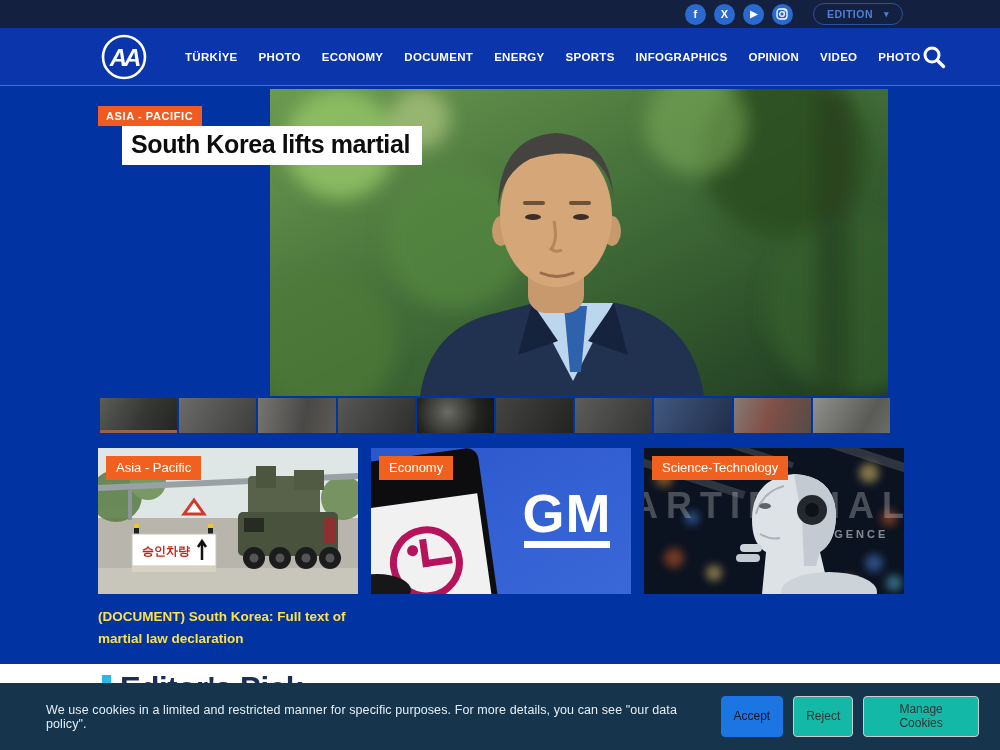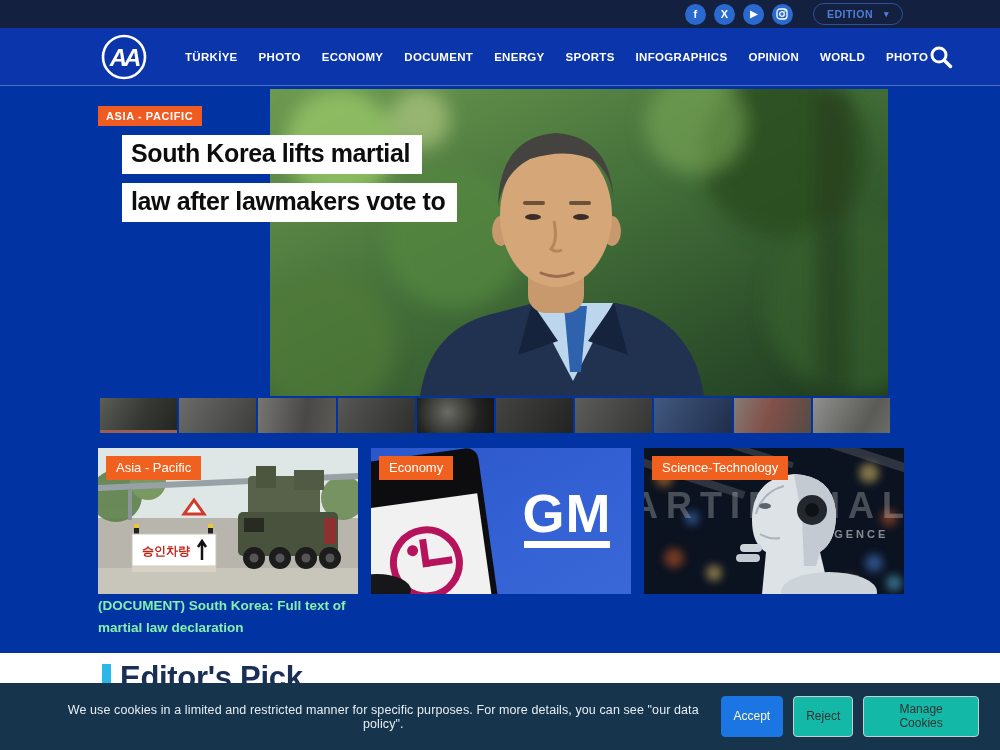--- a/index.html
+++ b/index.html
@@ -23,21 +23,21 @@
   .nav-divider { width:1px; height:56px; background:rgba(255,255,255,.25); }
   .hamburger { width:26px; display:flex; flex-direction:column; gap:4px; margin-left:27px; cursor:pointer; }
   .hamburger span { display:block; height:5px; background:#fff; border-radius:1px; }
 
   
   .hero { position:relative; height:307px; margin-top:3px; }
   .hero-image { position:absolute; left:270px; top:0; width:618px; height:307px; overflow:hidden; }
   .hero-image svg { display:block; }
   .hero-text { position:absolute; left:98px; top:17px; z-index:2; }
   .hero-cat { display:inline-block; background:#f05b22; color:#fff; font-size:11px; font-weight:bold; letter-spacing:.6px; padding:4px 9px 4px 8px; cursor:pointer; }
-  .hero-line { display:block; margin-top:9px; cursor:pointer;padding-left:24px; }
+  .hero-line { display:block; cursor:pointer;padding-left:24px; }
   .hero-line span { display:inline-block; background:#fff; color:#0d0d0d; font-size:25px; font-weight:bold; letter-spacing:-.4px; padding:4px 12px 6px 9px; }
 
   
   .thumbs { margin:2px 0 0 100px; width:790px; height:35px; display:flex; gap:2px; }
   .thumb { flex:1; position:relative; cursor:pointer; filter:saturate(.35); }
   .thumb.active::after { content:""; position:absolute; left:0; right:0; bottom:0; height:3px; background:#e84e1f; }
   .thumb:nth-child(1){ background:linear-gradient(120deg,#55604c 0%,#32392c 55%,#20251d 100%); }
   .thumb:nth-child(2){ background:linear-gradient(120deg,#6b6b65,#3d3d38); }
   .thumb:nth-child(3){ background:linear-gradient(100deg,#77756e,#4a4842 60%,#5c5a52); }
   .thumb:nth-child(4){ background:linear-gradient(120deg,#585750,#2f2e2a); }
@@ -47,34 +47,34 @@
   .thumb:nth-child(8){ background:linear-gradient(120deg,#41587f,#1f2d4a); filter:none; }
   .thumb:nth-child(9){ background:linear-gradient(110deg,#8a7a70 0%,#9c4a3c 45%,#5a4a42 100%); filter:saturate(.6); }
   .thumb:nth-child(10){ background:linear-gradient(120deg,#90908a,#5a5a52 70%,#6d6d60); }
 
   
   .cards { margin:15px 0 0 98px; width:807px; display:flex; gap:13px; }
   .card { width:260px; }
   .card-img { position:relative; width:260px; height:146px; overflow:hidden; cursor:pointer; }
   .card-img svg { display:block; }
   .card-label { position:absolute; top:8px; left:8px; background:#f0611f; color:#fff; font-size:13px; padding:4px 10px 5px; cursor:pointer; }
-  .card-title { margin-top:1px; color:#86efac; font-size:13.5px; font-weight:bold; line-height:1.65; cursor:pointer; }
+  .card-title { margin-top:12px; color:#fde047; font-size:13.5px; font-weight:bold; line-height:1.65; cursor:pointer; }
 
   
   .editors { margin-top:13px; background:#fff; height:95px; padding:7px 0 0 102px; }
   .editors-head { display:flex; align-items:flex-start; gap:9px; }
   .editors-bar { width:9px; height:30px; background:#29b8e8; margin-top:4px; }
   .editors-title { color:#1a2f55; font-size:31px; font-weight:bold; letter-spacing:-.3px; }
 
   
   .cookie { position:absolute; left:0; bottom:0; width:1000px; height:67px; background:#16354c; display:flex; align-items:center; padding:0 21px 0 46px; z-index:10; }
-  .cookie-msg { color:#e6edf4; font-size:12.5px; letter-spacing:.1px;text-align:center; }
+  .cookie-msg { color:#e6edf4; font-size:12.5px; letter-spacing:.1px; }
   .cookie-actions { margin-left:auto; display:flex; gap:10px; }
   .cookie-actions button { font-family:"Liberation Sans",sans-serif; font-size:12px; padding:5px 12px 6px; border-radius:4px; cursor:pointer; }
-  .btn-accept { background:#1b76e3; color:#fef9c3; border:1px solid #1b76e3; }
+  .btn-accept { background:#1b76e3; color:#0f172a; border:1px solid #1b76e3; }
   .btn-plain { background:#14b8a6; color:#333; border:1px solid #c9ced4; }
 </style>
 </head>
 <body>
 
 <div class="topbar">
   <div class="soc">f</div>
   <div class="soc">X</div>
   <div class="soc">
     <svg width="11" height="9" viewBox="0 0 11 9">
@@ -103,21 +103,21 @@
   </div>
   <div class="menu">
     <span class="menu-item">TÜRKİYE</span>
     <span class="menu-item">PHOTO</span>
     <span class="menu-item">ECONOMY</span>
     <span class="menu-item">DOCUMENT</span>
     <span class="menu-item">ENERGY</span>
     <span class="menu-item">SPORTS</span>
     <span class="menu-item">INFOGRAPHICS</span>
     <span class="menu-item">OPINION</span>
-    <span class="menu-item">WORLD</span>
+    <span class="menu-item">VIDEO</span>
     <span class="menu-item">PHOTO</span>
   </div>
   <div class="nav-spacer"></div>
   <div class="search-btn">
     <svg width="26" height="26" viewBox="0 0 26 26">
       <circle cx="11" cy="11" r="7" fill="none" stroke="#fff" stroke-width="3"></circle>
       <line x1="16.5" y1="16.5" x2="22.5" y2="22.5" stroke="#fff" stroke-width="3.4" stroke-linecap="round"></line>
     </svg>
   </div>
   <div class="nav-divider"></div>
@@ -167,21 +167,20 @@
       <rect x="299" y="112" width="22" height="4" rx="2" fill="#6b5138"></rect>
       <ellipse cx="263" cy="128" rx="8" ry="3" fill="#3a2e26"></ellipse>
       <ellipse cx="311" cy="128" rx="8" ry="3" fill="#3a2e26"></ellipse>
       <path d="M284 132 Q288 152 281 160 Q286 164 292 161" fill="none" stroke="#b58657" stroke-width="3"></path>
       <path d="M271 184 Q287 191 303 184" fill="none" stroke="#9c6b50" stroke-width="3" stroke-linecap="round"></path>
     </svg>
   </div>
   <div class="hero-text">
     <span class="hero-cat">ASIA - PACIFIC</span>
     <span class="hero-line"><span>South Korea lifts martial</span></span>
-    <span class="hero-line"><span>law after lawmakers vote to</span></span>
   </div>
 </div>
 
 <div class="thumbs">
   <div class="thumb active"></div>
   <div class="thumb"></div>
   <div class="thumb"></div>
   <div class="thumb"></div>
   <div class="thumb"></div>
   <div class="thumb"></div>

